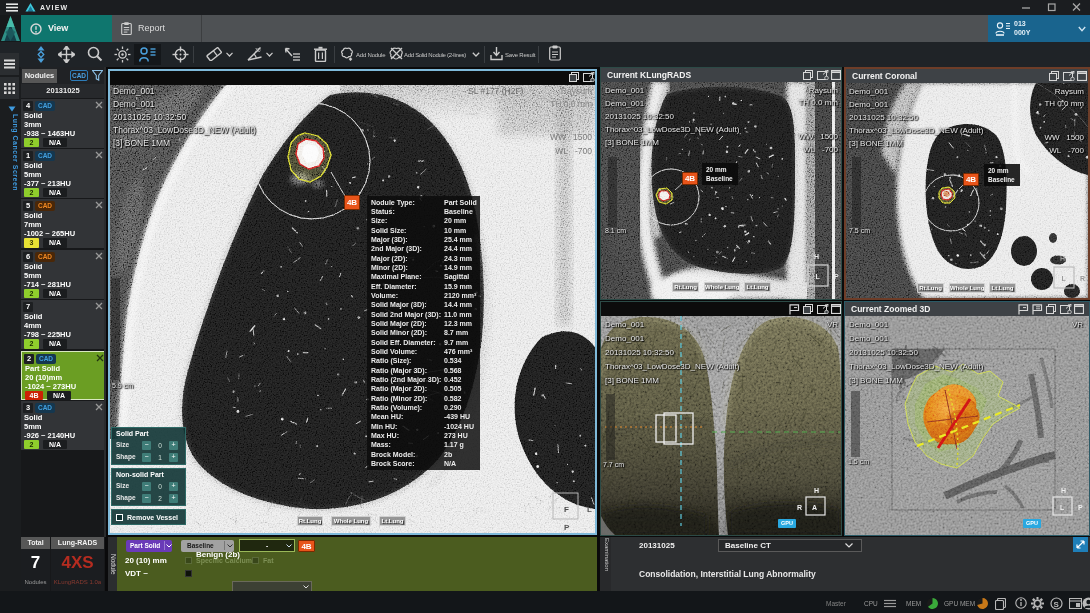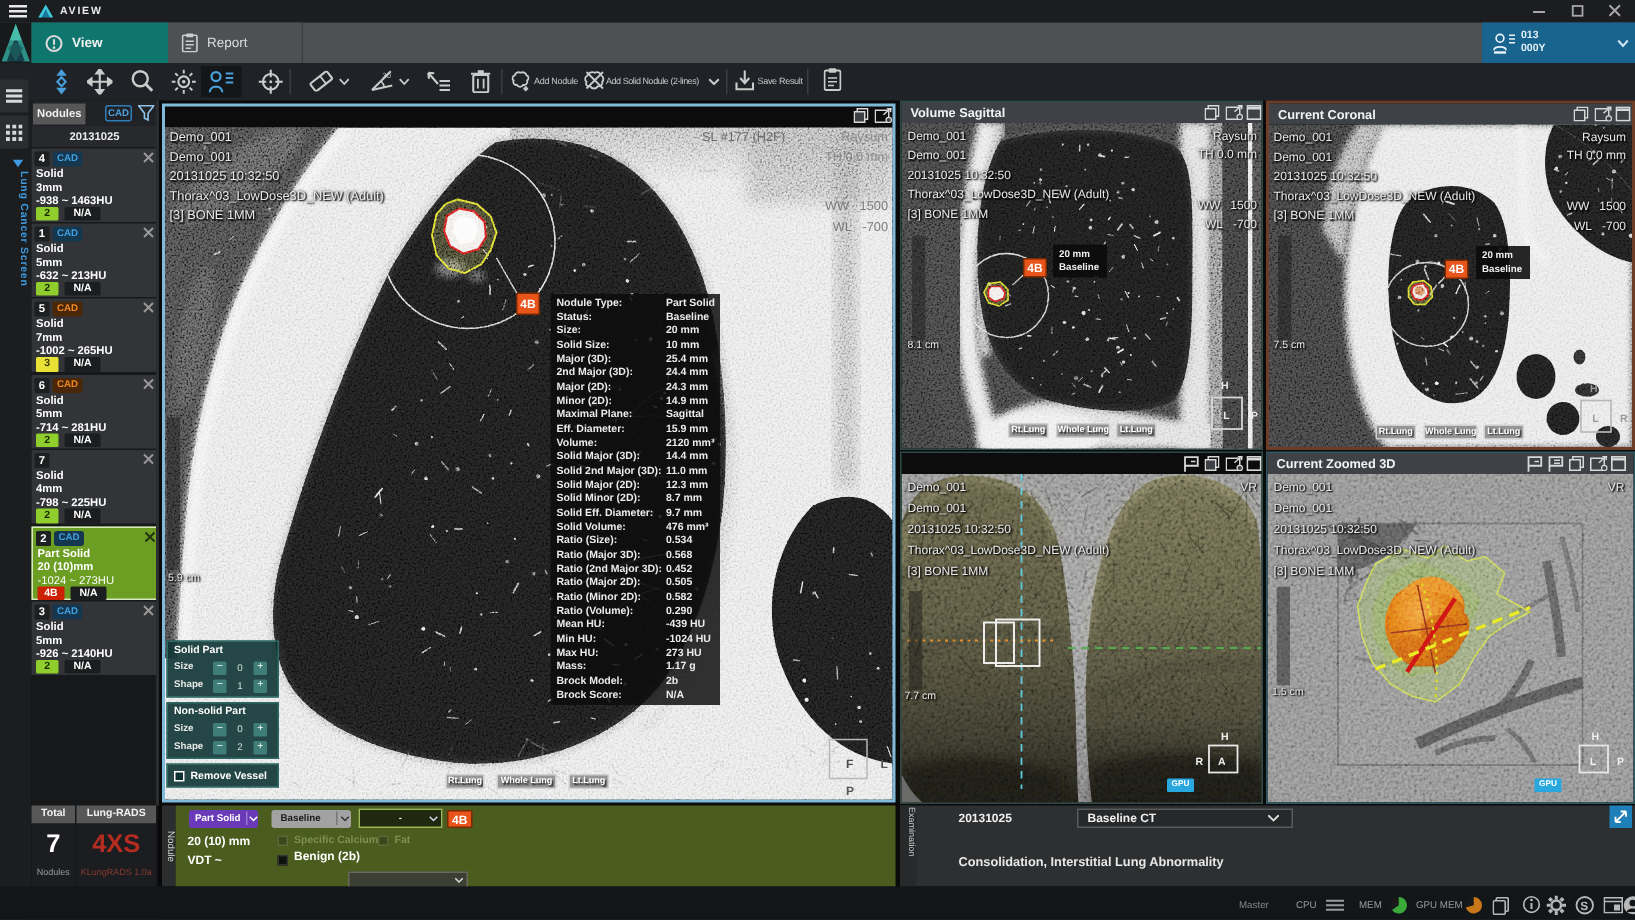--- a/index.html
+++ b/index.html
@@ -262,21 +262,21 @@
       <div class="abs" style="left:22px;top:39px;width:24px;height:9.5px;background:#1b1d1f;color:#fff;font-size:7px;font-weight:bold;text-align:center;line-height:9.5px;border-radius:1px">N/A</div>
     </div>
     <div class="abs" style="left:21px;top:148.9px;width:84px;height:49px;background:#323437;">
       <div class="abs" style="left:2px;top:2px;width:10px;height:10px;background:#1d1f21;color:#fff;font-size:7.5px;font-weight:bold;text-align:center;line-height:10px;border-radius:1px">1</div>
       <div class="abs" style="left:14px;top:2px;width:20px;height:10px;background:#15374f;color:#41a0e0;font-size:6.5px;font-weight:bold;text-align:center;line-height:10px;border-radius:2px">CAD</div>
       <svg class="abs" style="left:74px;top:2px" width="8" height="8">
         <path d="M1 1 L7 7 M7 1 L1 7" stroke="#999" stroke-width="1.3"></path>
       </svg>
       <div class="abs" style="left:3px;top:12px;color:#fff;font-size:7.5px;font-weight:bold">Solid</div>
       <div class="abs" style="left:3px;top:21px;color:#fff;font-size:7.5px;font-weight:bold">5mm</div>
-      <div class="abs" style="left:3px;top:30px;color:#fff;font-size:7.5px;font-weight:bold">-632 ~ 213HU</div>
+      <div class="abs" style="left:3px;top:30px;color:#fff;font-size:7.5px;font-weight:bold">-377 ~ 213HU</div>
       <div class="abs" style="left:3px;top:39px;width:15px;height:9.5px;background:#8fce2c;color:#1a2a00;font-size:7px;font-weight:bold;text-align:center;line-height:9.5px;border-radius:1px">2</div>
       <div class="abs" style="left:22px;top:39px;width:24px;height:9.5px;background:#1b1d1f;color:#fff;font-size:7px;font-weight:bold;text-align:center;line-height:9.5px;border-radius:1px">N/A</div>
     </div>
     <div class="abs" style="left:21px;top:199.3px;width:84px;height:49px;background:#323437;">
       <div class="abs" style="left:2px;top:2px;width:10px;height:10px;background:#1d1f21;color:#fff;font-size:7.5px;font-weight:bold;text-align:center;line-height:10px;border-radius:1px">5</div>
       <div class="abs" style="left:14px;top:2px;width:20px;height:10px;background:#4a2708;color:#ef8822;font-size:6.5px;font-weight:bold;text-align:center;line-height:10px;border-radius:2px">CAD</div>
       <svg class="abs" style="left:74px;top:2px" width="8" height="8">
         <path d="M1 1 L7 7 M7 1 L1 7" stroke="#999" stroke-width="1.3"></path>
       </svg>
       <div class="abs" style="left:3px;top:12px;color:#fff;font-size:7.5px;font-weight:bold">Solid</div>
@@ -309,21 +309,21 @@
       <div class="abs" style="left:22px;top:39px;width:24px;height:9.5px;background:#1b1d1f;color:#fff;font-size:7px;font-weight:bold;text-align:center;line-height:9.5px;border-radius:1px">N/A</div>
     </div>
     <div class="abs" style="left:21px;top:350.5px;width:84px;height:49px;background:#6b9e23;border:1px solid #d8e8c0;">
       <div class="abs" style="left:2px;top:2px;width:10px;height:10px;background:#1d1f21;color:#fff;font-size:7.5px;font-weight:bold;text-align:center;line-height:10px;border-radius:1px">2</div>
       <div class="abs" style="left:14px;top:2px;width:20px;height:10px;background:#15374f;color:#41a0e0;font-size:6.5px;font-weight:bold;text-align:center;line-height:10px;border-radius:2px">CAD</div>
       <svg class="abs" style="left:74px;top:2px" width="8" height="8">
         <path d="M1 1 L7 7 M7 1 L1 7" stroke="#223311" stroke-width="1.3"></path>
       </svg>
       <div class="abs" style="left:3px;top:12px;color:#fff;font-size:7.5px;font-weight:bold">Part Solid</div>
       <div class="abs" style="left:3px;top:21px;color:#fff;font-size:7.5px;font-weight:bold">20 (10)mm</div>
-      <div class="abs" style="left:3px;top:30px;color:#fff;font-size:7.5px;font-weight:normal">-1024 ~ 273HU</div>
+      <div class="abs" style="left:3px;top:30px;color:#fff;font-size:7.5px;font-weight:bold">-1024 ~ 273HU</div>
       <div class="abs" style="left:3px;top:39px;width:18px;height:9.5px;background:#cc2104;color:#fff;font-size:7px;font-weight:bold;text-align:center;line-height:9.5px;border-radius:1px">4B</div>
       <div class="abs" style="left:25px;top:39px;width:24px;height:9.5px;background:#1b1d1f;color:#fff;font-size:7px;font-weight:bold;text-align:center;line-height:9.5px;border-radius:1px">N/A</div>
     </div>
     <div class="abs" style="left:21px;top:400.9px;width:84px;height:49px;background:#323437;">
       <div class="abs" style="left:2px;top:2px;width:10px;height:10px;background:#1d1f21;color:#fff;font-size:7.5px;font-weight:bold;text-align:center;line-height:10px;border-radius:1px">3</div>
       <div class="abs" style="left:14px;top:2px;width:20px;height:10px;background:#15374f;color:#41a0e0;font-size:6.5px;font-weight:bold;text-align:center;line-height:10px;border-radius:2px">CAD</div>
       <svg class="abs" style="left:74px;top:2px" width="8" height="8">
         <path d="M1 1 L7 7 M7 1 L1 7" stroke="#999" stroke-width="1.3"></path>
       </svg>
       <div class="abs" style="left:3px;top:12px;color:#fff;font-size:7.5px;font-weight:bold">Solid</div>
@@ -743,21 +743,21 @@
     <div class="lungbtn" style="left:297px;top:516px;width:26px;height:10px;line-height:9px">Rt.Lung</div>
     <div class="lungbtn" style="left:331px;top:516px;width:40px;height:10px;line-height:9px">Whole Lung</div>
     <div class="lungbtn" style="left:379px;top:516px;width:27px;height:10px;line-height:9px">Lt.Lung</div>
     <svg class="abs" style="left:550px;top:490px" width="45px" height="42">
       <rect x="3" y="3" width="25" height="26" fill="none" stroke="#b8b8b8" stroke-width="1"></rect>
       <text x="14" y="22" fill="#4a4a4a" font-size="8" font-weight="bold" font-family="Liberation Sans">F</text>
       <text x="37" y="22" fill="#555" font-size="8" font-weight="bold" font-family="Liberation Sans">L</text>
       <text x="14" y="40" fill="#555" font-size="8" font-weight="bold" font-family="Liberation Sans">P</text>
     </svg>
 <div class="abs" style="left:600px;top:67px;width:242px;height:233px;border:1px solid #2c4a46;background:#0c0c0c"></div>
-    <div class="hdr" style="left:601px;top:68px;width:240px;height:14px">Volume Sagittal</div>
+    <div class="hdr" style="left:601px;top:68px;width:240px;height:14px">Current KLungRADS</div>
     <svg class="abs" style="left:803px;top:70px" width="10" height="10">
       <rect x="2.5" y="0.5" width="7" height="7" fill="none" stroke="#d8d8d8" stroke-width="1"></rect>
       <rect x="0.5" y="2.5" width="7" height="7" fill="#3e4246" stroke="#d8d8d8" stroke-width="1"></rect>
     </svg>
     <svg class="abs" style="left:817px;top:70px" width="12" height="10">
       <rect x="0.5" y="1.5" width="9" height="8" fill="none" stroke="#d8d8d8" stroke-width="1"></rect>
       <path d="M6 4.5 L11 0 M11 0 L8.2 0.3 M11 0 L10.7 2.8" stroke="#d8d8d8" stroke-width="1" fill="none"></path>
       <circle cx="9.5" cy="8" r="1.8" fill="#3e4246" stroke="#d8d8d8" stroke-width="0.8"></circle>
     </svg>
     <svg class="abs" style="left:831px;top:70px" width="10" height="10">
@@ -1598,21 +1598,21 @@
     </svg>
 <div class="b4" style="left:298px;top:539.5px;width:17px;height:12px;line-height:11px">4B</div>
     <div class="abs" style="left:125px;top:556px;color:#fff;font-size:8px;font-weight:bold">20 (10) mm</div>
     <div class="abs" style="left:125px;top:569px;color:#fff;font-size:8px;font-weight:bold">VDT ~</div>
     <div class="abs" style="left:125px;top:595px;color:#fff;font-size:8px;font-weight:bold">Brock N/A</div>
     <div class="abs" style="left:185px;top:556.5px;width:7px;height:7px;background:#39471a;border:1px solid #5a6a38"></div>
     <div class="abs" style="left:196px;top:557px;color:#7d8f55;font-size:7px;font-weight:bold">Specific Calcium</div>
     <div class="abs" style="left:252px;top:556.5px;width:7px;height:7px;background:#39471a;border:1px solid #5a6a38"></div>
     <div class="abs" style="left:263px;top:557px;color:#7d8f55;font-size:7px;font-weight:bold">Fat</div>
     <div class="abs" style="left:185px;top:569.5px;width:7px;height:7px;background:#0e120a;border:1px solid #333"></div>
-    <div class="abs" style="left:196px;top:566px;color:#fff;font-size:8px;font-weight:bold">Benign (2b)</div>
+    <div class="abs" style="left:196px;top:550px;color:#fff;font-size:8px;font-weight:bold">Benign (2b)</div>
     <div class="abs" style="left:185px;top:612px;color:#fff;font-size:8px;font-weight:bold">4X Findings</div>
     <div class="abs" style="left:232px;top:581px;width:80px;height:12px;background:#3c4034;border:1px solid #6a6a5a"></div>
     <svg class="abs" style="left:303px;top:585px" width="6" height="4">
       <path d="M0.5 0.5 L3 3 L5.5 0.5" fill="none" stroke="#ddd" stroke-width="1"></path>
     </svg>
 <div class="abs" style="left:600px;top:537px;width:490px;height:54px;background:#2d2f31"></div>
     <div class="abs" style="left:600px;top:537px;width:11px;height:54px;background:#28292b"></div>
     <div class="abs" style="left:601px;top:538px;width:9px;height:52px;color:#c8c8c8;font-size:6px;writing-mode:vertical-rl">Examination</div>
     <div class="abs" style="left:639px;top:541px;color:#f0f0f0;font-size:8px;font-weight:bold">20131025</div>
     <div class="abs" style="left:718px;top:538.5px;width:144px;height:13px;background:#26282a;border:1px solid #5a5a5a;color:#f0f0f0;font-size:8px;font-weight:bold;line-height:12px;padding-left:6px">Baseline CT</div>

